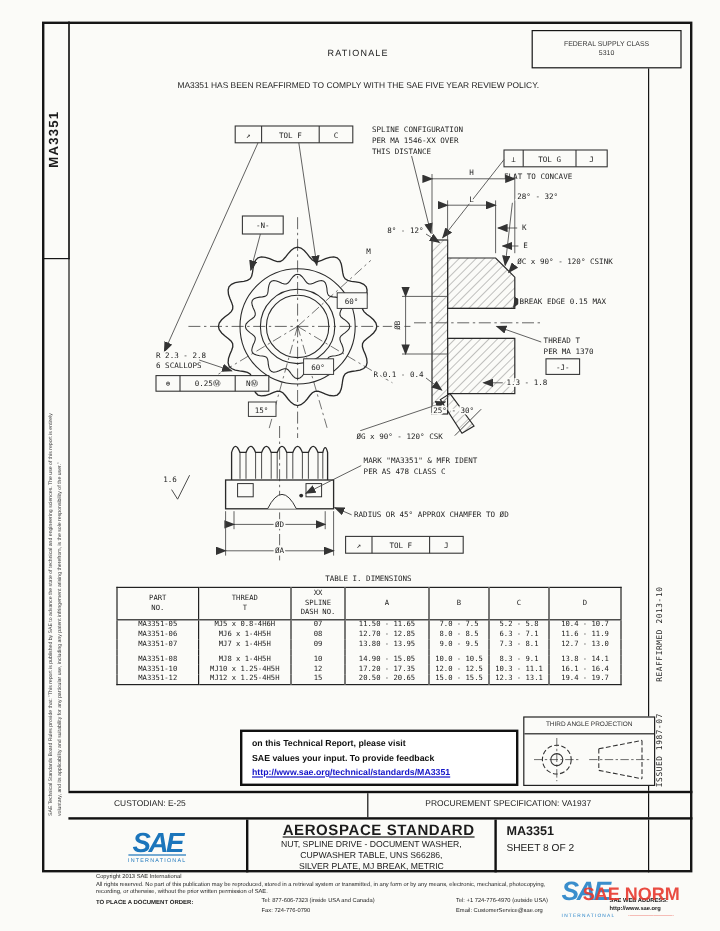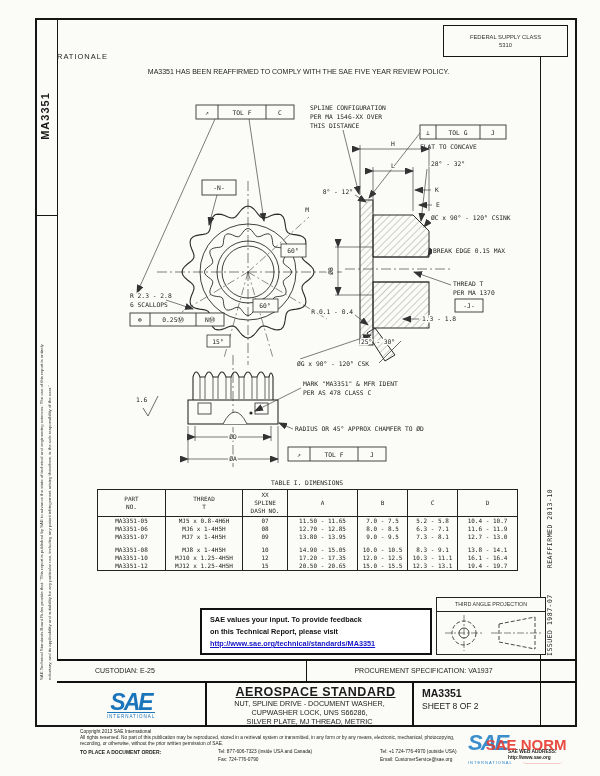--- a/index.html
+++ b/index.html
@@ -12,21 +12,21 @@
   
   #doc-num-box{left:35px;top:18px;width:22px;height:197px;border-right:1.5px solid #161616;border-bottom:1.5px solid #161616;}
   #doc-num-v{left:39px;top:211px;width:190px;transform:rotate(-90deg);transform-origin:0 0;font-weight:bold;font-size:11px;letter-spacing:1px;text-align:center;}
   .margin-vtext{width:500px;transform:rotate(-90deg);transform-origin:0 0;font-size:4.3px;color:#3a3a3a;white-space:nowrap;overflow:hidden;}
   #disc1{left:39px;top:680px;}
   #disc2{left:47px;top:680px;}
   #issued-v{left:546px;top:656px;width:280px;transform:rotate(-90deg);transform-origin:0 0;font-size:6.5px;letter-spacing:.5px;white-space:nowrap;font-family:"DejaVu Sans Mono",monospace;color:#222;}
   #issued-v span{margin-right:26px;}
   
   #fsc-box{left:443px;top:25px;width:125px;height:32px;border:1.5px solid #161616;text-align:center;font-size:5.8px;line-height:8px;padding-top:7px;box-sizing:border-box;color:#333;}
-  #rationale-title{left:57px;top:52px;width:483px;text-align:left;font-size:7.5px;letter-spacing:1px;color:#222;}
+  #rationale-title{left:57px;top:40px;width:483px;text-align:center;font-size:7.5px;letter-spacing:1px;color:#222;}
   #rationale-body{left:57px;top:68px;width:483px;text-align:center;font-size:7px;color:#222;}
   
   #drawing{left:57px;top:95px;}
   text{font-family:"DejaVu Sans Mono",monospace;fill:#222;}
   .lbl{font-size:6.3px;}
   .lbl-bg{paint-order:stroke;stroke:#fbfbf8;stroke-width:3px;}
   
   #table-caption{left:97px;top:479px;width:420px;text-align:center;font-size:6.3px;font-family:"DejaVu Sans Mono",monospace;color:#222;}
   #dim-table{left:97px;top:489px;width:420px;border-collapse:collapse;table-layout:fixed;font-family:"DejaVu Sans Mono",monospace;font-size:6px;color:#222;}
   #dim-table th,#dim-table td{border-left:1px solid #222;text-align:center;padding:0 2px;line-height:8px;}
@@ -383,22 +383,22 @@
           <td>15</td>
           <td>20.50 - 20.65</td>
           <td>15.0 - 15.5</td>
           <td>12.3 - 13.1</td>
           <td>19.4 - 19.7</td>
       </tr>
     </tbody>
   </table>
 
   <div class="abs" id="feedback-box">
+    <div>on this Technical Report, please visit</div>
     <div>SAE values your input. To provide feedback</div>
-    <div>on this Technical Report, please visit</div>
     <a href="#">http://www.sae.org/technical/standards/MA3351</a>
   </div>
 
   <div class="abs" id="proj-box">
     <div id="proj-label">THIRD ANGLE PROJECTION</div>
     <svg width="108" height="42" viewBox="0 0 108 42">
       <g stroke="#333" fill="none">
         <circle cx="27" cy="21" r="12" stroke-width="0.9" stroke-dasharray="4 2"></circle>
         <circle cx="27" cy="21" r="5" stroke-width="0.9"></circle>
         <line x1="8" y1="21" x2="46" y2="21" stroke-width="0.6" stroke-dasharray="7 2 2 2"></line>
@@ -421,22 +421,22 @@
       <div id="tb-r1-sp"></div>
     </div>
     <div id="tb-row2">
       <div id="tb-logo">
         <div class="sae-logo-text">SAE</div>
         <div class="sae-logo-sub">INTERNATIONAL</div>
       </div>
       <div id="tb-center">
         <div id="tb-std-type">AEROSPACE STANDARD</div>
         <div class="tb-title-line">NUT, SPLINE DRIVE - DOCUMENT WASHER,</div>
-        <div class="tb-title-line">CUPWASHER LOCK, UNS S66286,</div>
-        <div class="tb-title-line">SILVER PLATE, MJ THREAD, METRIC</div>
+        <div class="tb-title-line">CUPWASHER TABLE, UNS S66286,</div>
+        <div class="tb-title-line">SILVER PLATE, MJ BREAK, METRIC</div>
       </div>
       <div id="tb-number-cell">
         <div id="tb-doc-number">MA3351</div>
         <div id="tb-sheet">SHEET 8 OF 2</div>
       </div>
       <div id="tb-r2-sp"></div>
     </div>
   </div>
 
   <div class="abs foot" id="footer">

